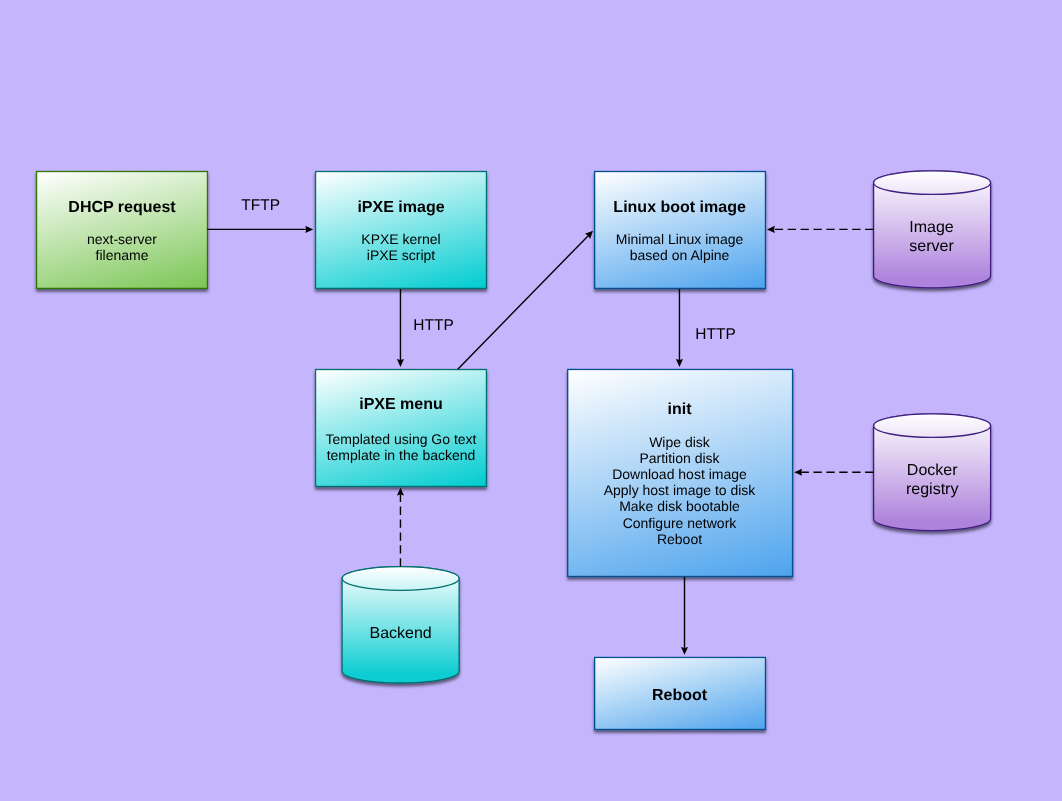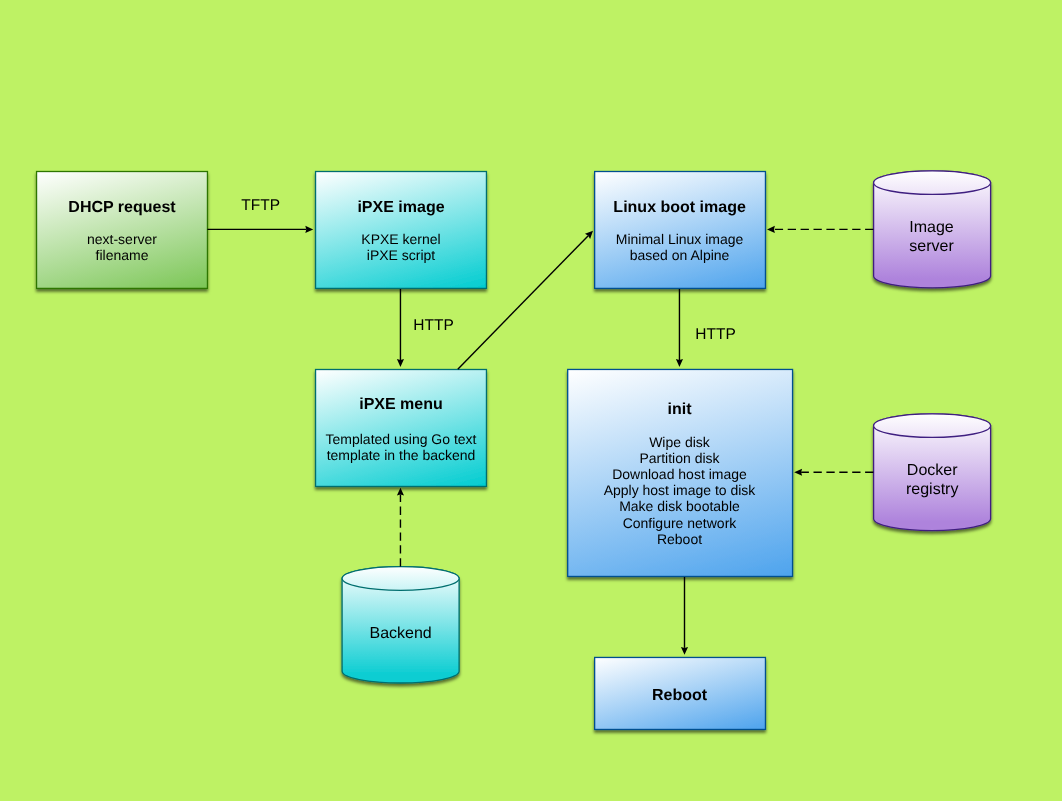--- a/index.html
+++ b/index.html
@@ -1,19 +1,19 @@
 <!DOCTYPE html>
 <html><head>
 <meta charset="utf-8">
 <title>Network boot provisioning flow</title>
 <style>
   html,body{margin:0;padding:0;background:#ffffff;}
   body{width:1062px;height:801px;overflow:hidden;
        font-family:"Liberation Sans",sans-serif;}
-  #canvas{position:relative;width:1062px;height:801px;background:#bef264;}
+  #canvas{position:relative;width:1062px;height:801px;background:#c4b5fd;}
   svg.diagram{position:absolute;left:0;top:0;width:1062px;height:801px;}
   svg.diagram{transform:translateZ(0);}
   svg.diagram text{font-family:"Liberation Sans",sans-serif;fill:#000000;
        dominant-baseline:alphabetic;
        text-rendering:geometricPrecision;
        -webkit-font-smoothing:antialiased;
        -moz-osx-font-smoothing:grayscale;}
   .node-title{font-size:16px;font-weight:bold;}
   .node-body{font-size:14px;}
   .cyl-label{font-size:16px;}

